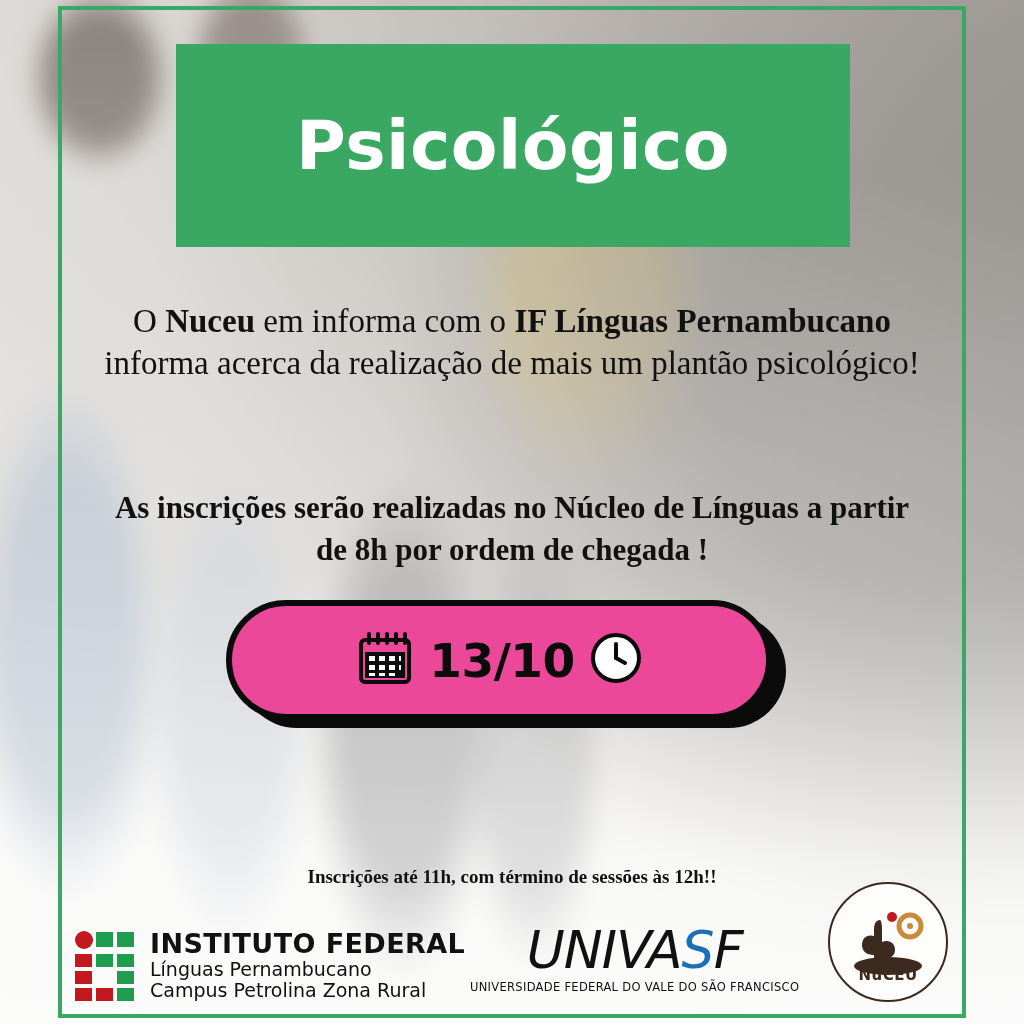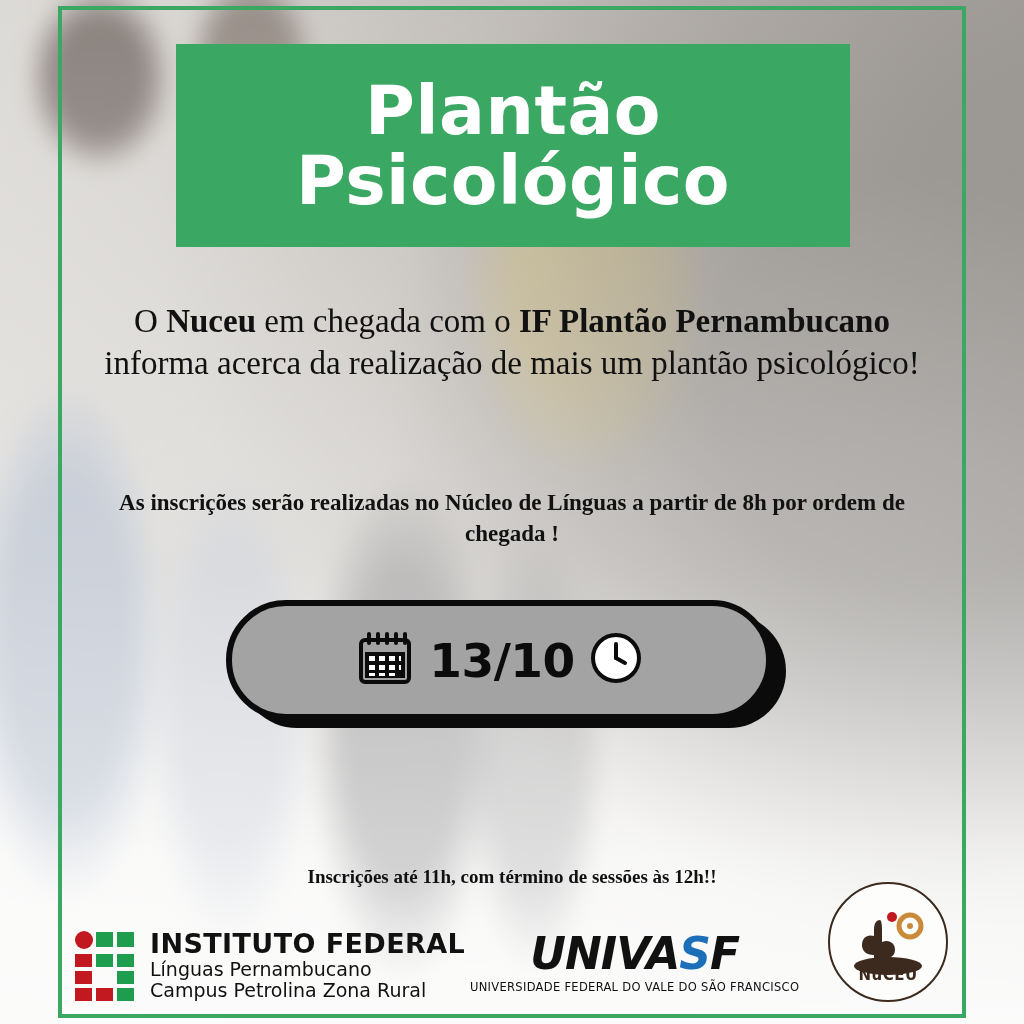--- a/index.html
+++ b/index.html
@@ -100,21 +100,21 @@
   }
   .para-1 {
     top: 300px;
     font-size: 33px;
     line-height: 1.28;
   }
   .para-1 b { font-weight: 700; }
 
   .para-2 {
     top: 487px;
-    font-size: 23px;
+    font-size: 31px;
     line-height: 1.35;
     font-weight: 700;
   }
 
   .para-3 {
     top: 866px;
     font-size: 19px;
     font-weight: 700;
   }
 
@@ -134,21 +134,21 @@
     height: 114px;
     background: #0b0b0b;
     border-radius: 60px;
   }
   .pill {
     position: absolute;
     left: 0;
     top: 0;
     width: 534px;
     height: 108px;
-    background: #a3a3a3;
+    background: #ec4899;
     border: 6px solid #0b0b0b;
     border-radius: 60px;
     display: flex;
     align-items: center;
     justify-content: center;
     gap: 14px;
   }
   .pill-text {
     font-family: "DejaVu Sans", sans-serif;
     font-weight: 700;
@@ -196,23 +196,23 @@
 
   
   .univasf {
     position: absolute;
     left: 404px;
     bottom: 12px;
     text-align: center;
   }
   .univasf-word {
     font-family: "DejaVu Sans", sans-serif;
-    font-weight: 700;
+    font-weight: 400;
     font-style: italic;
-    font-size: 44px;
+    font-size: 52px;
     letter-spacing: -1px;
     color: #111;
     line-height: 1;
     text-align: center;
   }
   .univasf-word .s-blue { color: #1b6fb8; }
   .univasf-sub {
     font-family: "DejaVu Sans", sans-serif;
     font-size: 11.5px;
     font-weight: 400;
@@ -256,26 +256,25 @@
 
   <div class="bg-photo"></div>
   <div class="bg-veil"></div>
 
   <div class="frame-line frame-top"></div>
   <div class="frame-line frame-bottom"></div>
   <div class="frame-line frame-left"></div>
   <div class="frame-line frame-right"></div>
 
   <div class="title-banner">
-    <div class="title-line">Plantão</div>
     <div class="title-line">Psicológico</div>
   </div>
 
   <div class="body-text para-1">
-    <span>O </span><b>Nuceu</b><span> em chegada com o </span><b>IF Plantão Pernambucano</b><span> informa acerca da realização de mais um plantão psicológico!</span>
+    <span>O </span><b>Nuceu</b><span> em informa com o </span><b>IF Línguas Pernambucano</b><span> informa acerca da realização de mais um plantão psicológico!</span>
   </div>
 
   <div class="body-text para-2">As inscrições serão realizadas no Núcleo de Línguas a partir de 8h por ordem de chegada !</div>
 
   <div class="pill-wrap">
     <div class="pill-shadow"></div>
     <div class="pill">
 
       <span class="icon-cal">
         <svg width="60" height="60" viewBox="0 0 60 60" aria-hidden="true">

